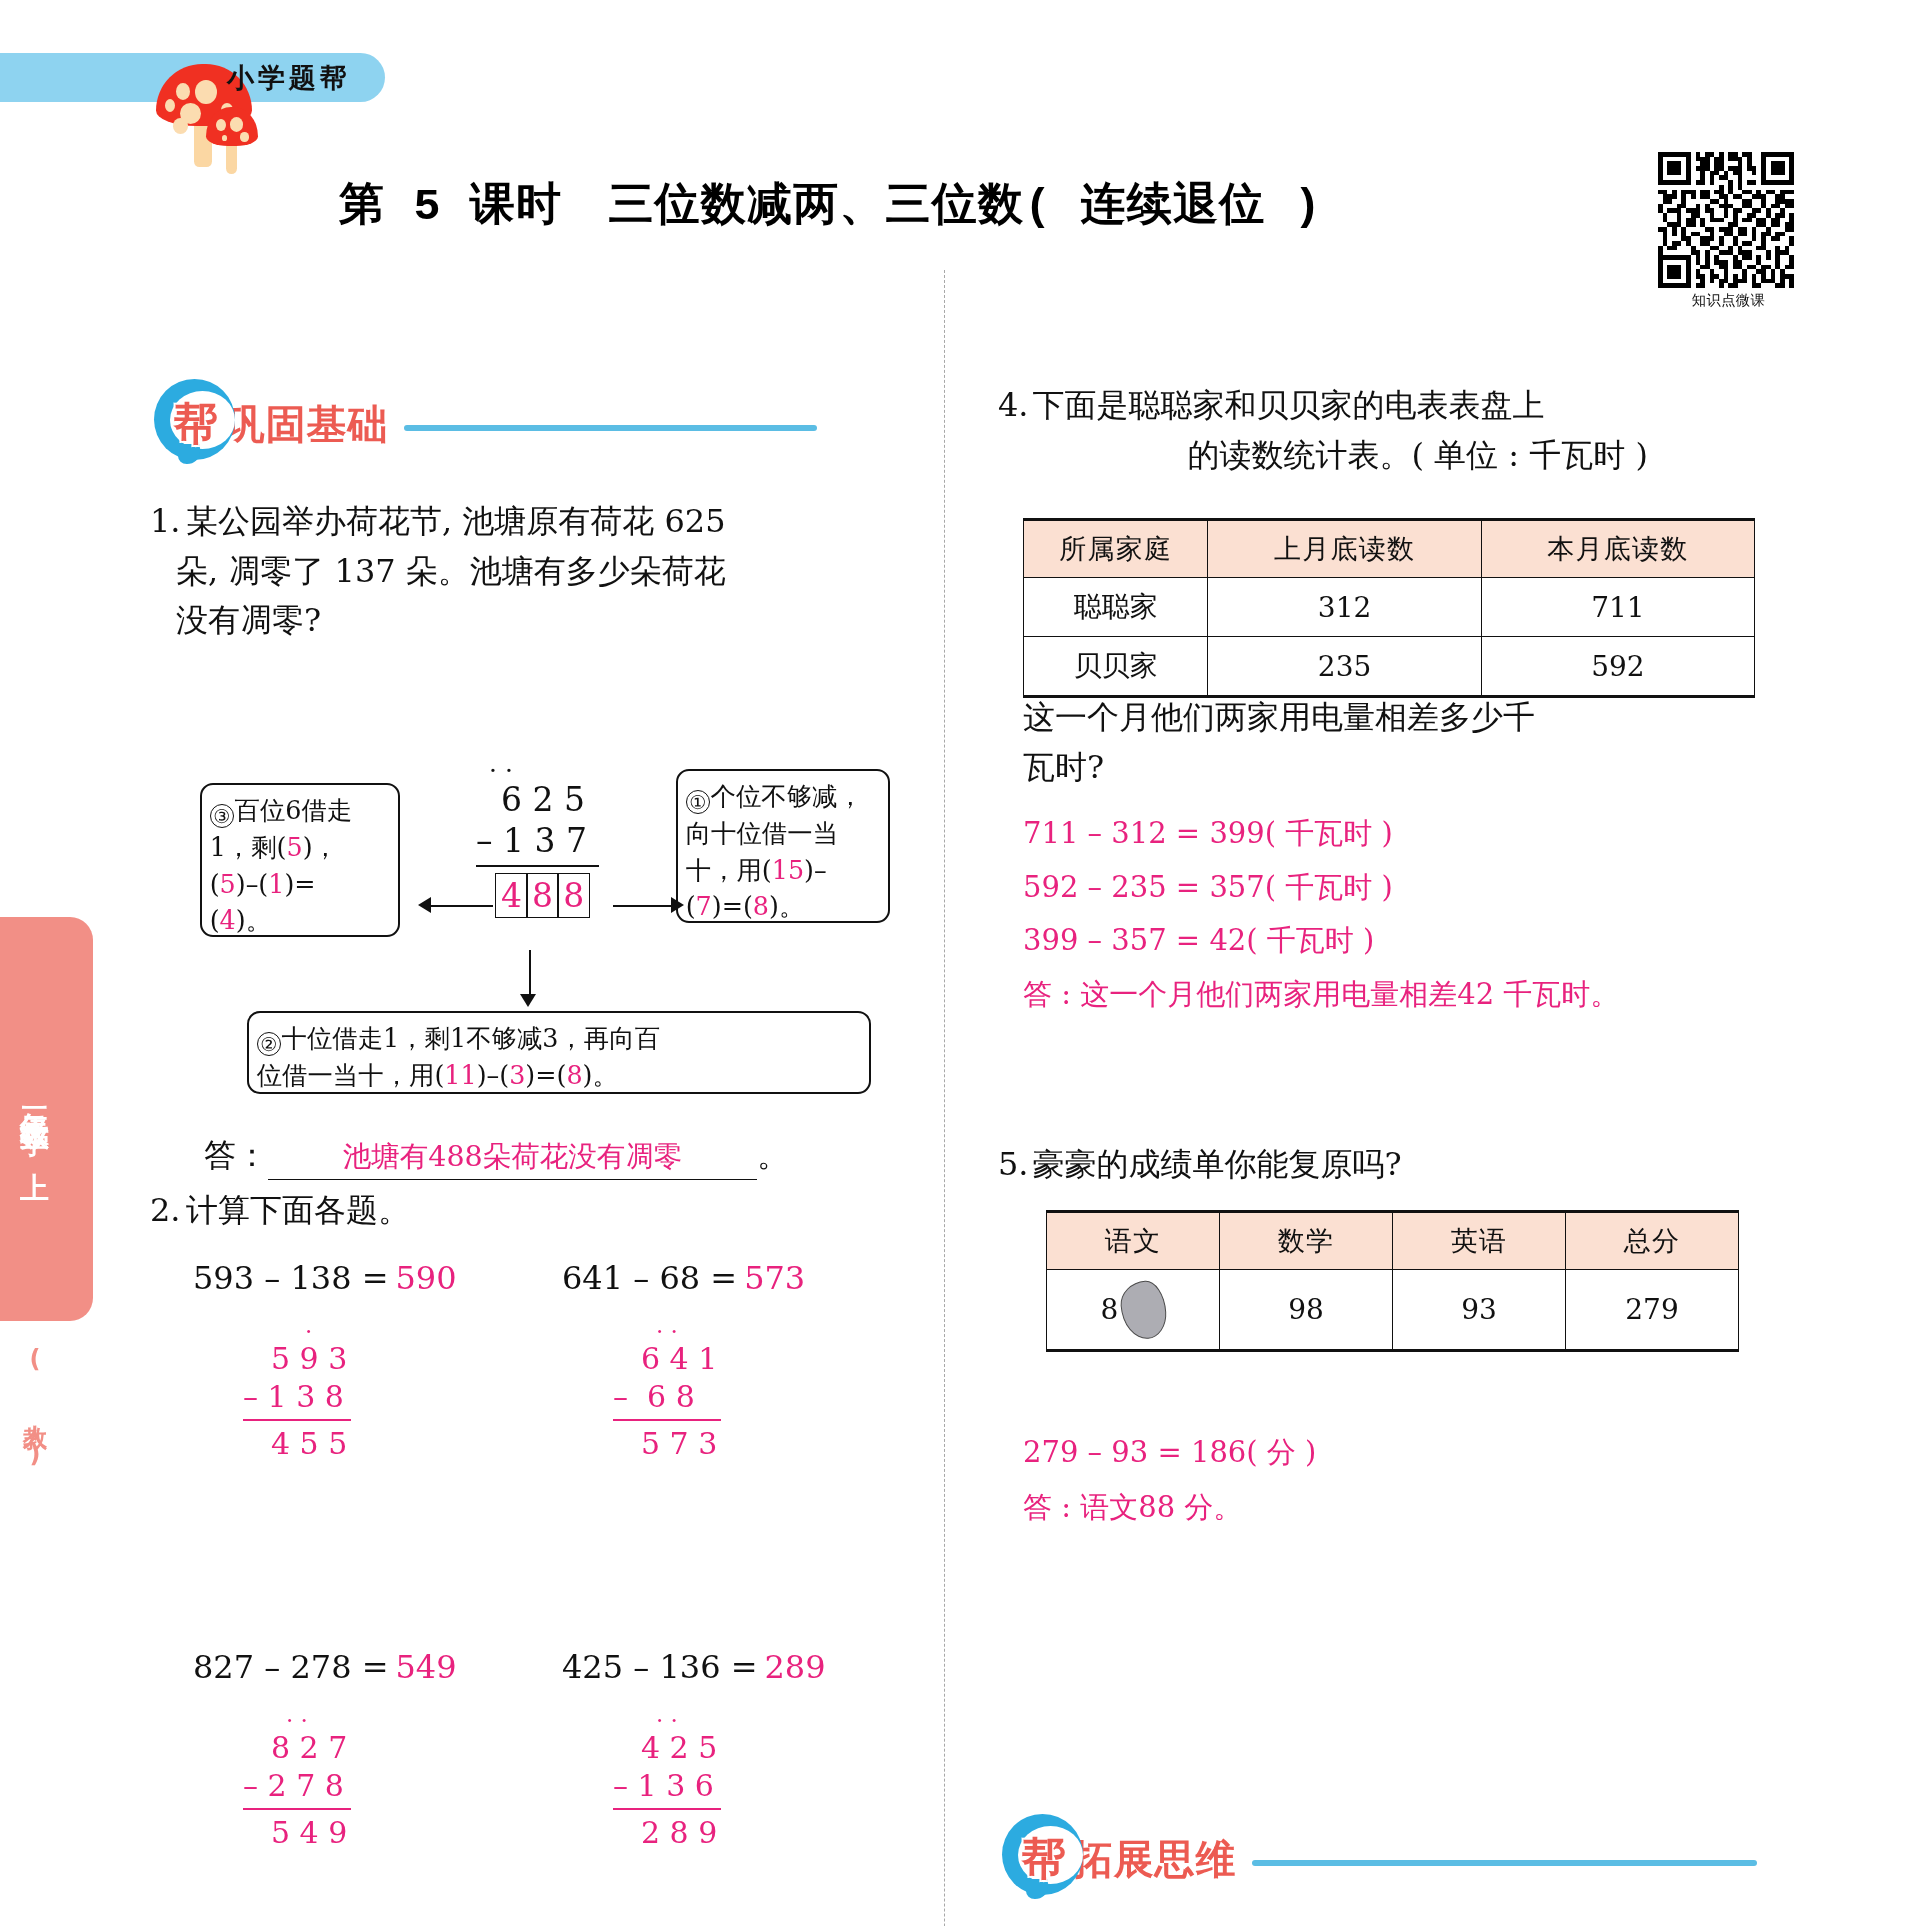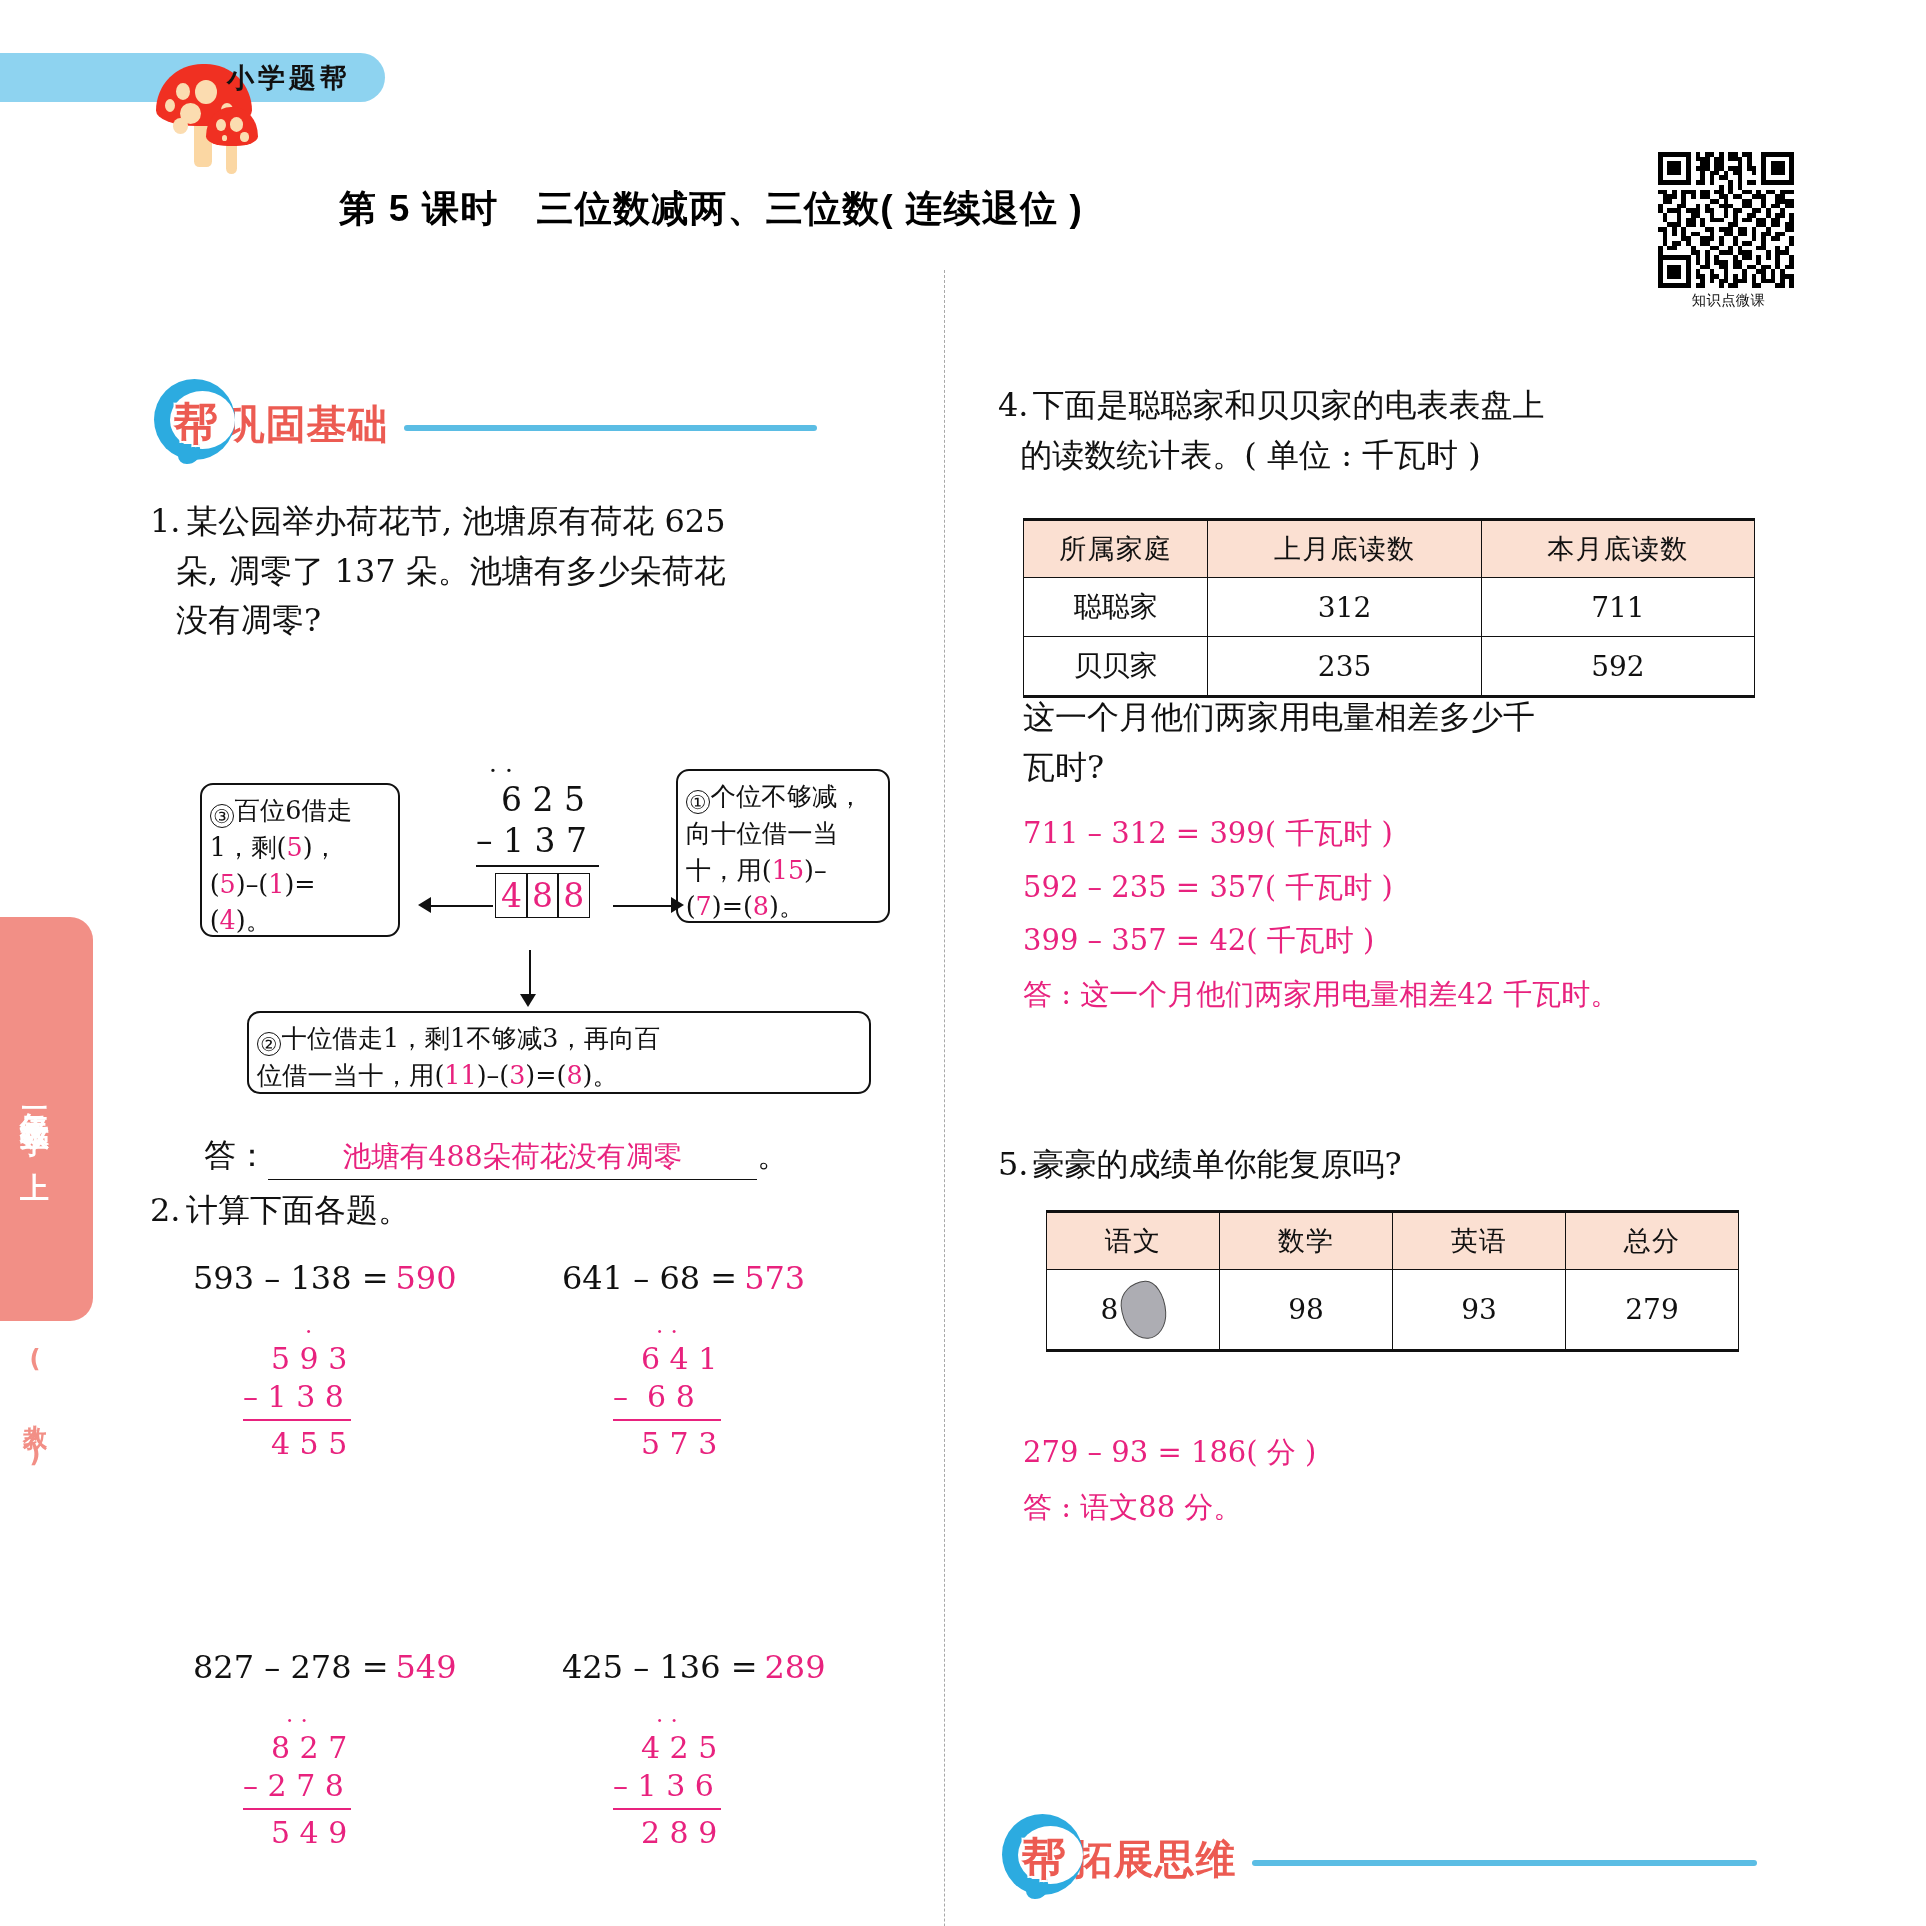--- a/index.html
+++ b/index.html
@@ -48,23 +48,23 @@
   .mush-small { left: 206px; top: 107px; width: 52px; height: 65px; }
   .mush-small .stem { left: 20.4px; top: 32px; width: 10.8px; height: 35px; }
   .mush-small .cap  { left: 0; top: 0; width: 52px; height: 39px; }
   .mush-small .d1 { left: 9.6px; top: 11.6px; width: 10px; height: 12.3px; }
   .mush-small .d2 { left: 24px; top: 10px; width: 13px; height: 14.6px; }
   .mush-small .d3 { left: 16px; top: 28px; width: 5.4px; height: 6.2px; }
   .mush-small .d4 { left: 34px; top: 25.4px; width: 8.5px; height: 9.2px; }
 
   
   .lesson-title {
-    position: absolute; left: 339px; top: 184px; width: 1117px;
-    font-family: Liberation Sans, sans-serif;
-    font-size: 37px; font-weight: 700; color: #000;
+    position: absolute; left: 339px; top: 174px; width: 1117px;
+    font-family: Liberation Mono, monospace;
+    font-size: 45px; font-weight: 700; color: #000;
     letter-spacing: 1.2px; white-space: nowrap;
   }
 
   
   .qr-wrap { position: absolute; left: 1658px; top: 152px; width: 141px; }
   .qr-code { width: 136px; height: 136px; display: block; }
   .qr-caption {
     margin-top: 3.1px; text-align: center;
     font-family: "DejaVu Sans", sans-serif;
     font-size: 14.3px; color: #111; letter-spacing: 0.4px;
@@ -543,21 +543,21 @@
     <span class="ln">– 1 3 6</span>
     <div class="bar" style="width:108px;"></div>
     <span class="ln" style="margin-left:28px;">2 8 9</span>
   </div>
 
   <div class="q" style="left:998px; top:381px; width:817px;">
     <div style="display:flex;">
       <span class="qnum" style="flex:none;">4.</span>
       <span style="margin-left:3.9px;">下面是聪聪家和贝贝家的电表表盘上</span>
     </div>
-    <div style="margin-left:22.3px;">的读数统计表。( 单位 : 千瓦时 )</div>
+    <div style="margin-left:22.3px;text-align:center;">的读数统计表。( 单位 : 千瓦时 )</div>
   </div>
 
   <table class="tbl" style="left:1023px; top:518px; width:732px;">
     <thead>
       <tr>
         <th style="width:185px;">所属家庭</th>
         <th style="width:274px;">上月底读数</th>
         <th style="width:274px;">本月底读数</th>
       </tr>
     </thead>

